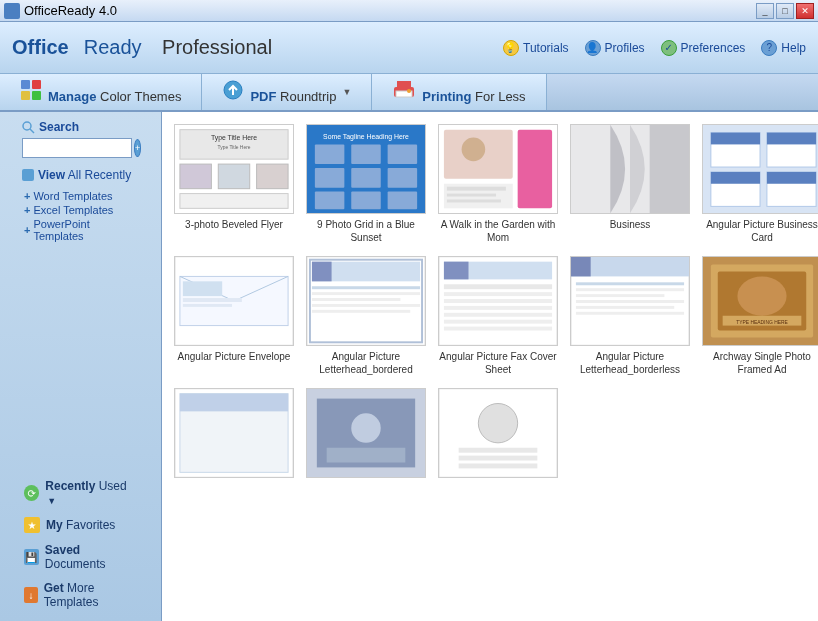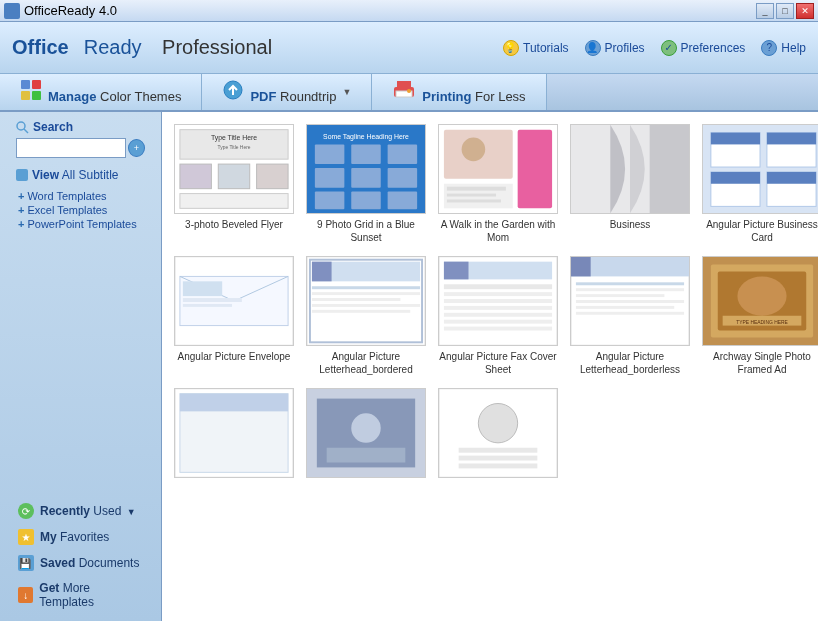--- a/index.html
+++ b/index.html
@@ -71,21 +71,21 @@
     
     #main { display: flex; height: calc(621px - 22px - 52px - 38px); }
 
     
     #sidebar {
       width: 162px;
       background: linear-gradient(to bottom, #c8ddf0, #aac8e4);
       border-right: 1px solid #7a9cc5;
       display: flex;
       flex-direction: column;
-      padding: 8px 12px;
+      padding: 8px 18px;
       gap: 2px;
       overflow: hidden;
     }
     .search-section { margin-bottom: 6px; padding: 0 4px; }
     .search-label { font-size: 12px; font-weight: bold; color: #1a4a99; display: flex; align-items: center; gap: 4px; margin-bottom: 4px; }
     .search-input-row { display: flex; align-items: center; gap: 2px; }
     .search-input { width: 110px; height: 20px; border: 1px solid #7a9cc5; font-size: 11px; padding: 0 3px; background: white; }
     .search-go { width: 18px; height: 18px; background: #5a9fd4; border: 1px solid #3a7cc0; border-radius: 50%; display: flex; align-items: center; justify-content: center; font-size: 9px; color: white; cursor: pointer; }
 
     .view-section { padding: 2px 4px; }
@@ -235,21 +235,21 @@
       </div>
       <div class="search-input-row">
         <input class="search-input" type="text" style="">
         <div class="search-go">+</div>
       </div>
     </div>
 
     <div class="view-section">
       <div class="view-label">
         <span class="icon-small"></span>
-        <span><b>View</b> <span>All Subtitle</span></span>
+        <span><b>View</b> <span>All Recently</span></span>
       </div>
     </div>
 
     <div class="template-links">
       <div class="template-link">
         <span class="plus-icon">+</span>
         <span>Word Templates</span>
       </div>
       <div class="template-link">
         <span class="plus-icon">+</span>

